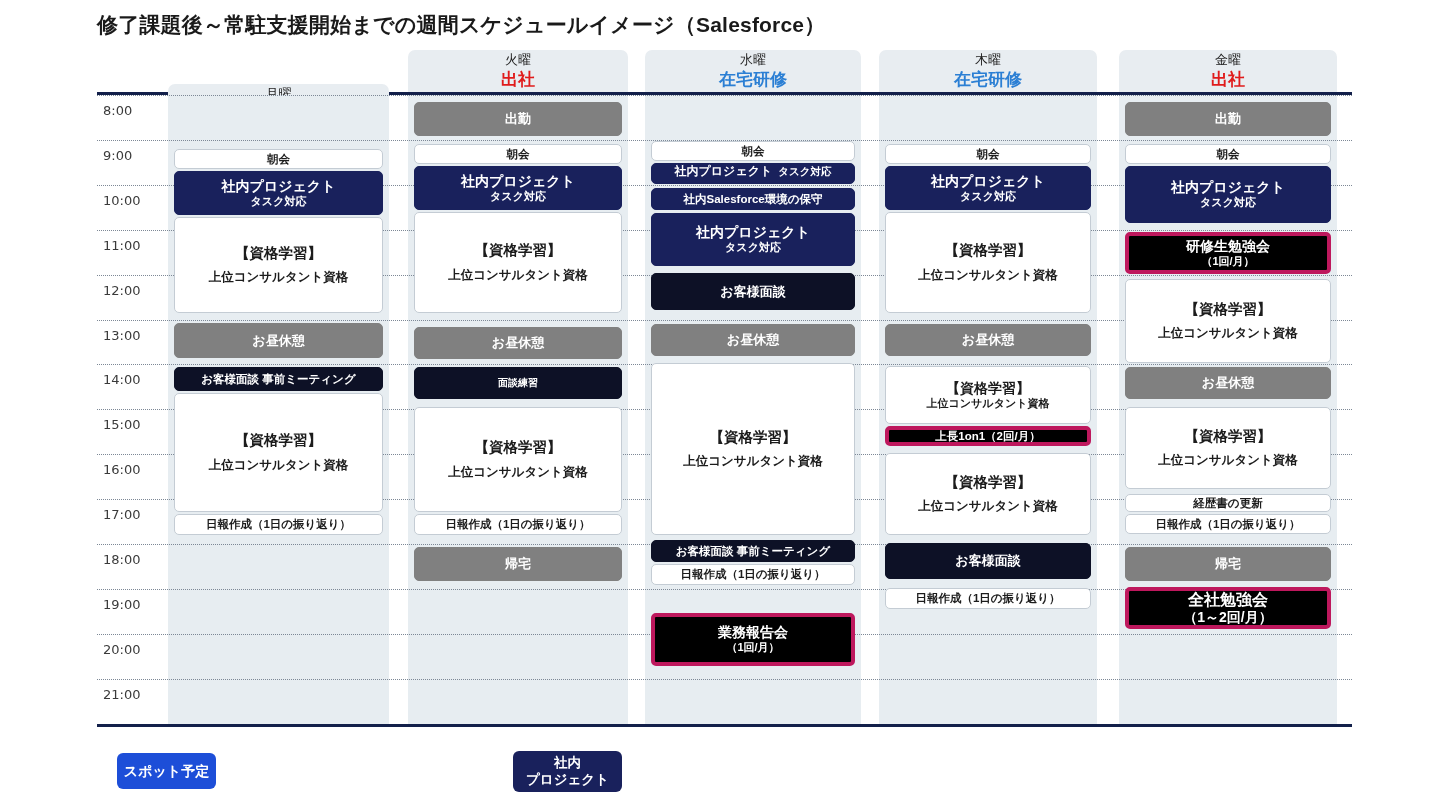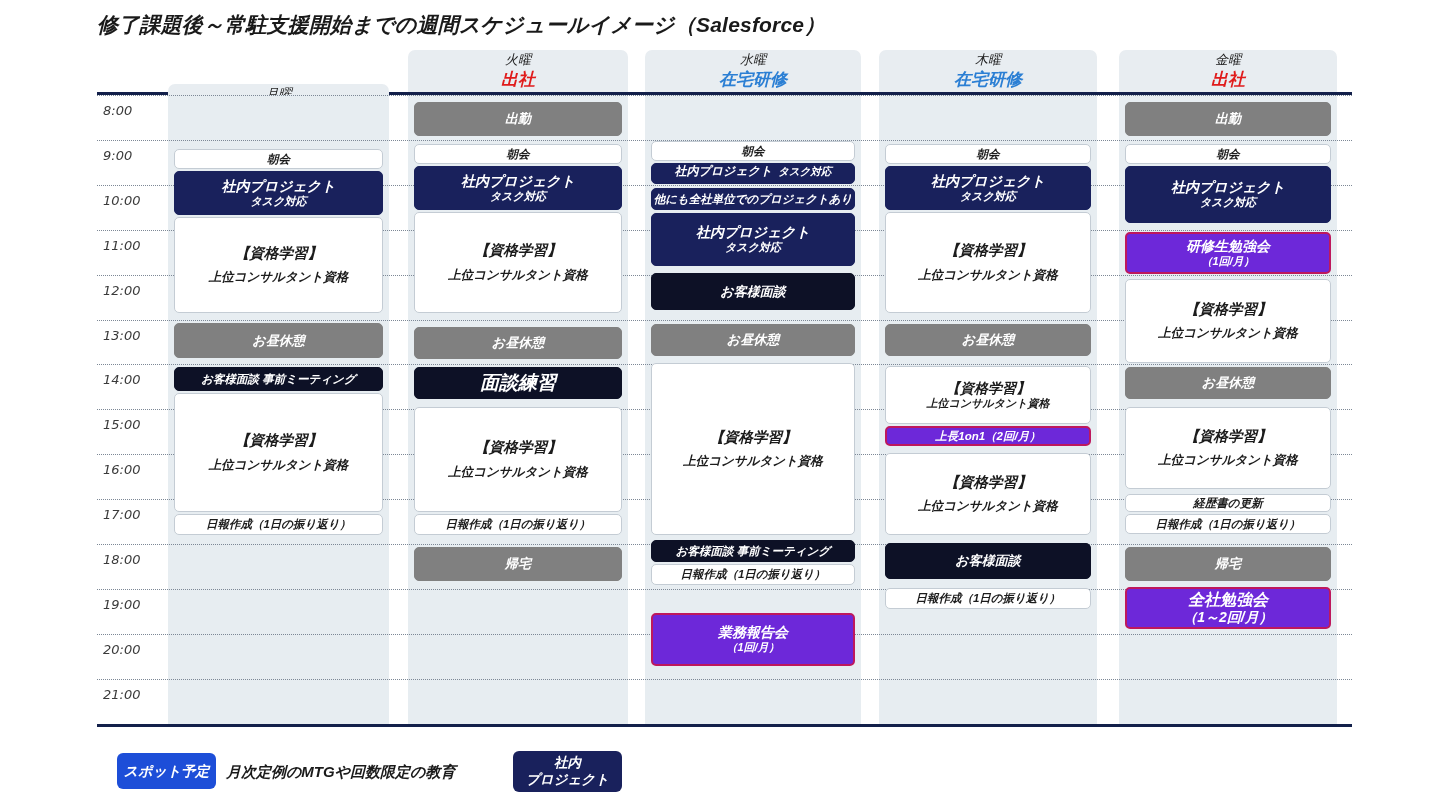--- a/index.html
+++ b/index.html
@@ -2,21 +2,21 @@
 <html lang="ja"><head>
 <meta charset="utf-8">
 <style>
   * { box-sizing: border-box; margin: 0; padding: 0; }
   html, body {
     width: 1440px; height: 808px;
     background: #ffffff;
     font-family: "Liberation Sans", "DejaVu Sans", sans-serif;
     overflow: hidden;
   }
-  .page { position: relative; width: 1272px; height: 808px; font-style: italic; }
+  .page { position: relative; width: 1272px; height: 808px; }
 
   
   .title {
     position: absolute; left: 97px; top: 11px;
     font-size: 21px; font-weight: bold; color: #1a1a1a;
     letter-spacing: 0.2px; white-space: nowrap;
   }
 
   
   .day-head {
@@ -66,21 +66,21 @@
     line-height: 1.22;
   }
   .ev .l1 { font-weight: bold; }
   .ev .l2 { font-weight: bold; }
 
   
   .ev.white { background: #ffffff; border: 1px solid #c4ccd4; color: #1c1c1c; }
   .ev.gray  { background: #808080; border: 1px solid #808080; color: #ffffff; }
   .ev.navy  { background: #19215c; border: 1px solid #19215c; color: #ffffff; }
   .ev.black { background: #0d1126; border: 1px solid #0d1126; color: #ffffff; }
-  .ev.orange{ background: #6d28d9; border: 2px solid #be185d; color: #ffffff; text-align: center; }
+  .ev.orange{ background: #000000; border: 4px solid #be185d; color: #ffffff; text-align: center; }
 
   
   .ev.inline { flex-direction: row; gap: 6px; align-items: baseline; justify-content: center; }
 
   
   .legend-chip {
     position: absolute;
     border-radius: 6px;
     display: flex; flex-direction: column;
     align-items: center; justify-content: center;
@@ -196,41 +196,41 @@
         <span class="l2" style="font-size: 11px;">タスク対応</span>
       </div>
       <div class="ev white" style="left: 317px; width: 208px; top: 117px; height: 101px;">
         <span class="l1" style="font-size: 14.5px;">【資格学習】</span>
         <span class="l2" style="font-size: 12.5px; margin-top: 8px;">上位コンサルタント資格</span>
       </div>
       <div class="ev gray" style="left: 317px; width: 208px; top: 232px; height: 32px;">
         <span class="l1" style="font-size: 13px;">お昼休憩</span>
       </div>
       <div class="ev black" style="left: 317px; width: 208px; top: 272px; height: 32px;">
-        <span class="l1" style="font-size: 19px;">面談練習</span>
+        <span class="l1" style="font-size: 10px;">面談練習</span>
       </div>
       <div class="ev white" style="left: 317px; width: 208px; top: 312px; height: 105px;">
         <span class="l1" style="font-size: 14.5px;">【資格学習】</span>
         <span class="l2" style="font-size: 12.5px; margin-top: 8px;">上位コンサルタント資格</span>
       </div>
       <div class="ev white" style="left: 317px; width: 208px; top: 419px; height: 21px;">
         <span class="l1" style="font-size: 11.5px;">日報作成（1日の振り返り）</span>
       </div>
       <div class="ev gray" style="left: 317px; width: 208px; top: 452px; height: 34px;">
         <span class="l1" style="font-size: 13px;">帰宅</span>
       </div>
       <div class="ev white" style="left: 554px; width: 204px; top: 46px; height: 20px;">
         <span class="l1" style="font-size: 11.5px;">朝会</span>
       </div>
       <div class="ev navy inline" style="left: 554px; width: 204px; top: 68px; height: 21px;">
         <span class="l1" style="font-size: 12px;">社内プロジェクト</span>
         <span class="l2" style="font-size: 10.5px;">タスク対応</span>
       </div>
       <div class="ev navy" style="left: 554px; width: 204px; top: 93px; height: 22px;">
-        <span class="l1" style="font-size: 11.5px;">他にも全社単位でのプロジェクトあり</span>
+        <span class="l1" style="font-size: 11.5px;">社内Salesforce環境の保守</span>
       </div>
       <div class="ev navy" style="left: 554px; width: 204px; top: 118px; height: 53px;">
         <span class="l1" style="font-size: 14px;">社内プロジェクト</span>
         <span class="l2" style="font-size: 11px;">タスク対応</span>
       </div>
       <div class="ev black" style="left: 554px; width: 204px; top: 178px; height: 37px;">
         <span class="l1" style="font-size: 13px;">お客様面談</span>
       </div>
       <div class="ev gray" style="left: 554px; width: 204px; top: 229px; height: 32px;">
         <span class="l1" style="font-size: 13px;">お昼休憩</span>
@@ -316,20 +316,19 @@
       </div>
       <div class="ev orange" style="left: 1028px; width: 206px; top: 492px; height: 42px;">
         <span class="l1" style="font-size: 16px;">全社勉強会</span>
         <span class="l2" style="font-size: 14px;">（1～2回/月）</span>
       </div>
     </div>
 
   <div class="legend-chip spot" style="left:117px; top:753px; width:99px; height:36px; font-size:14px;">
     <span>スポット予定</span>
   </div>
-  <div class="legend-text" style="left:226px; top:761px;">月次定例のMTGや回数限定の教育</div>
 
   <div class="legend-chip proj" style="left:513px; top:751px; width:109px; height:41px; font-size:13.5px;">
     <span>社内</span>
     <span>プロジェクト</span>
   </div>
 
 </div>
 
 </body></html>

